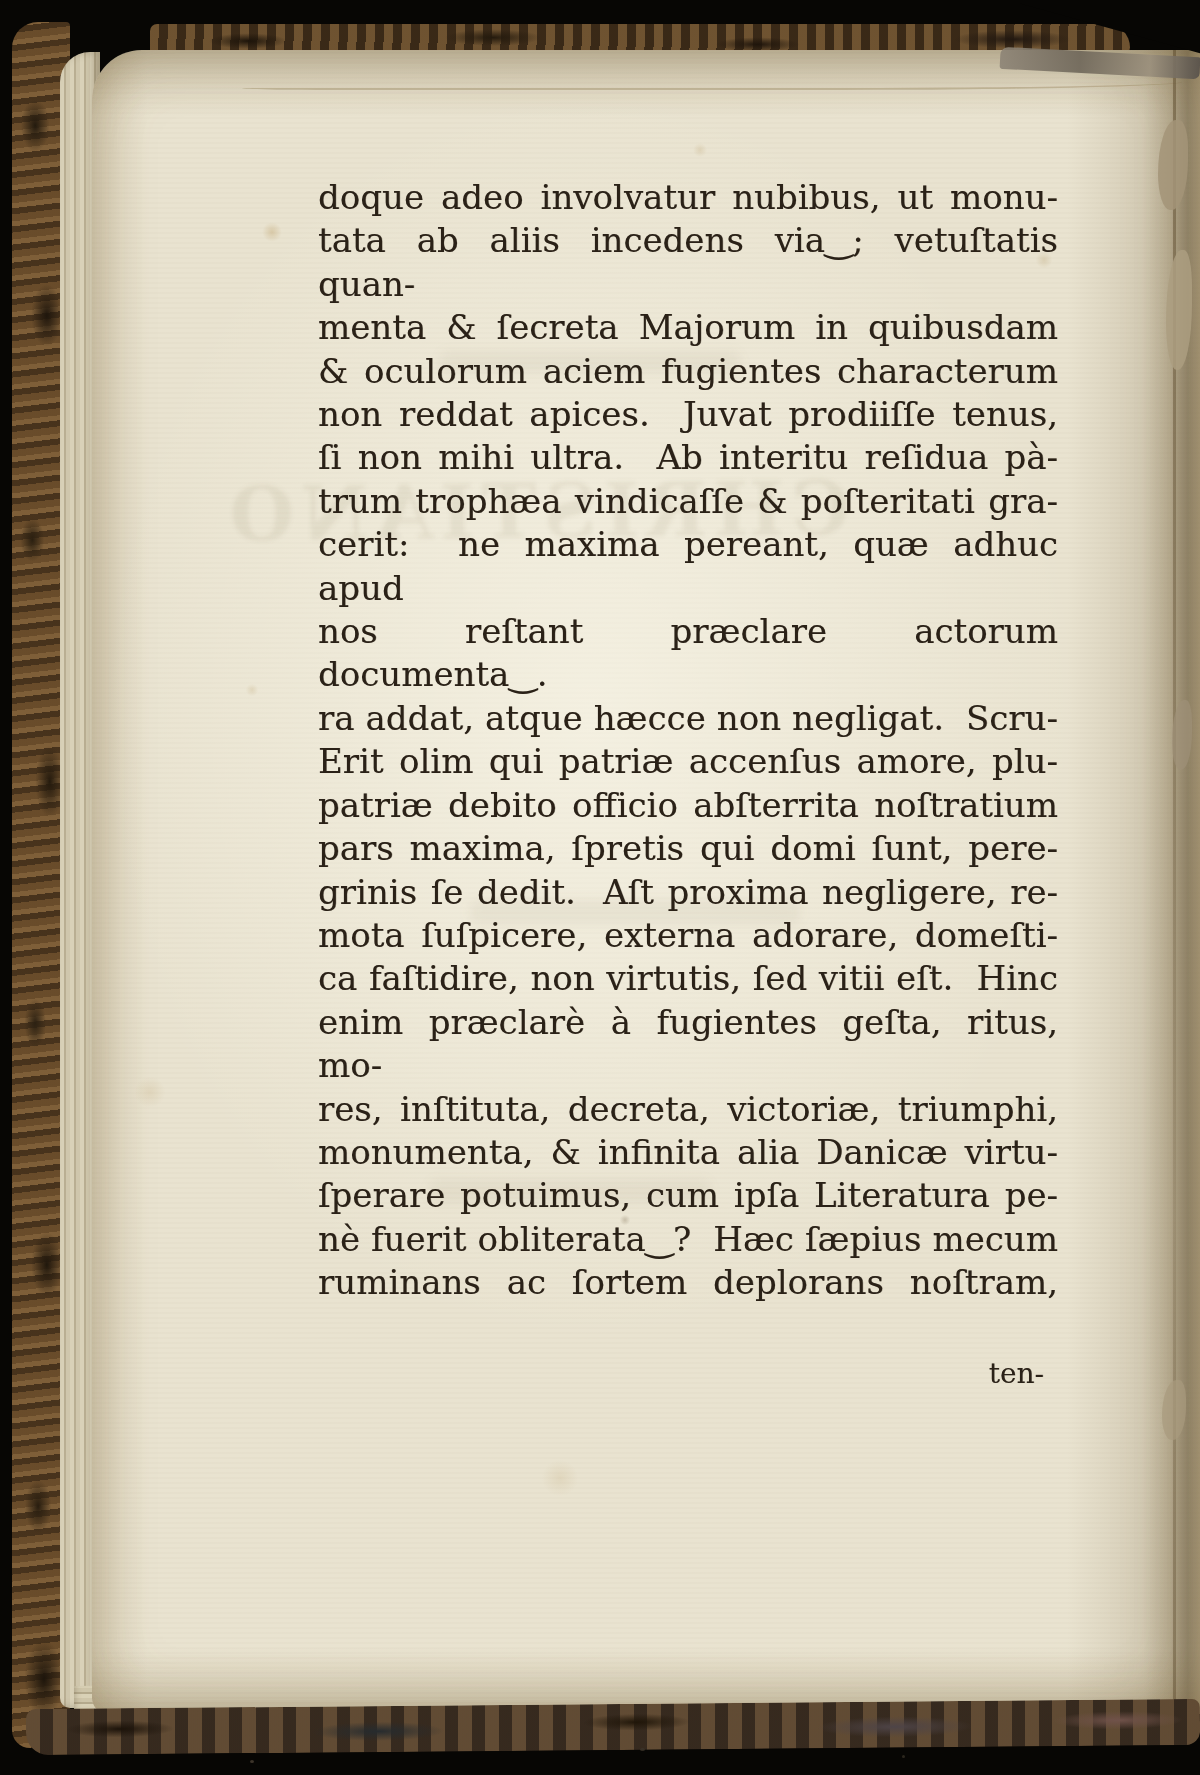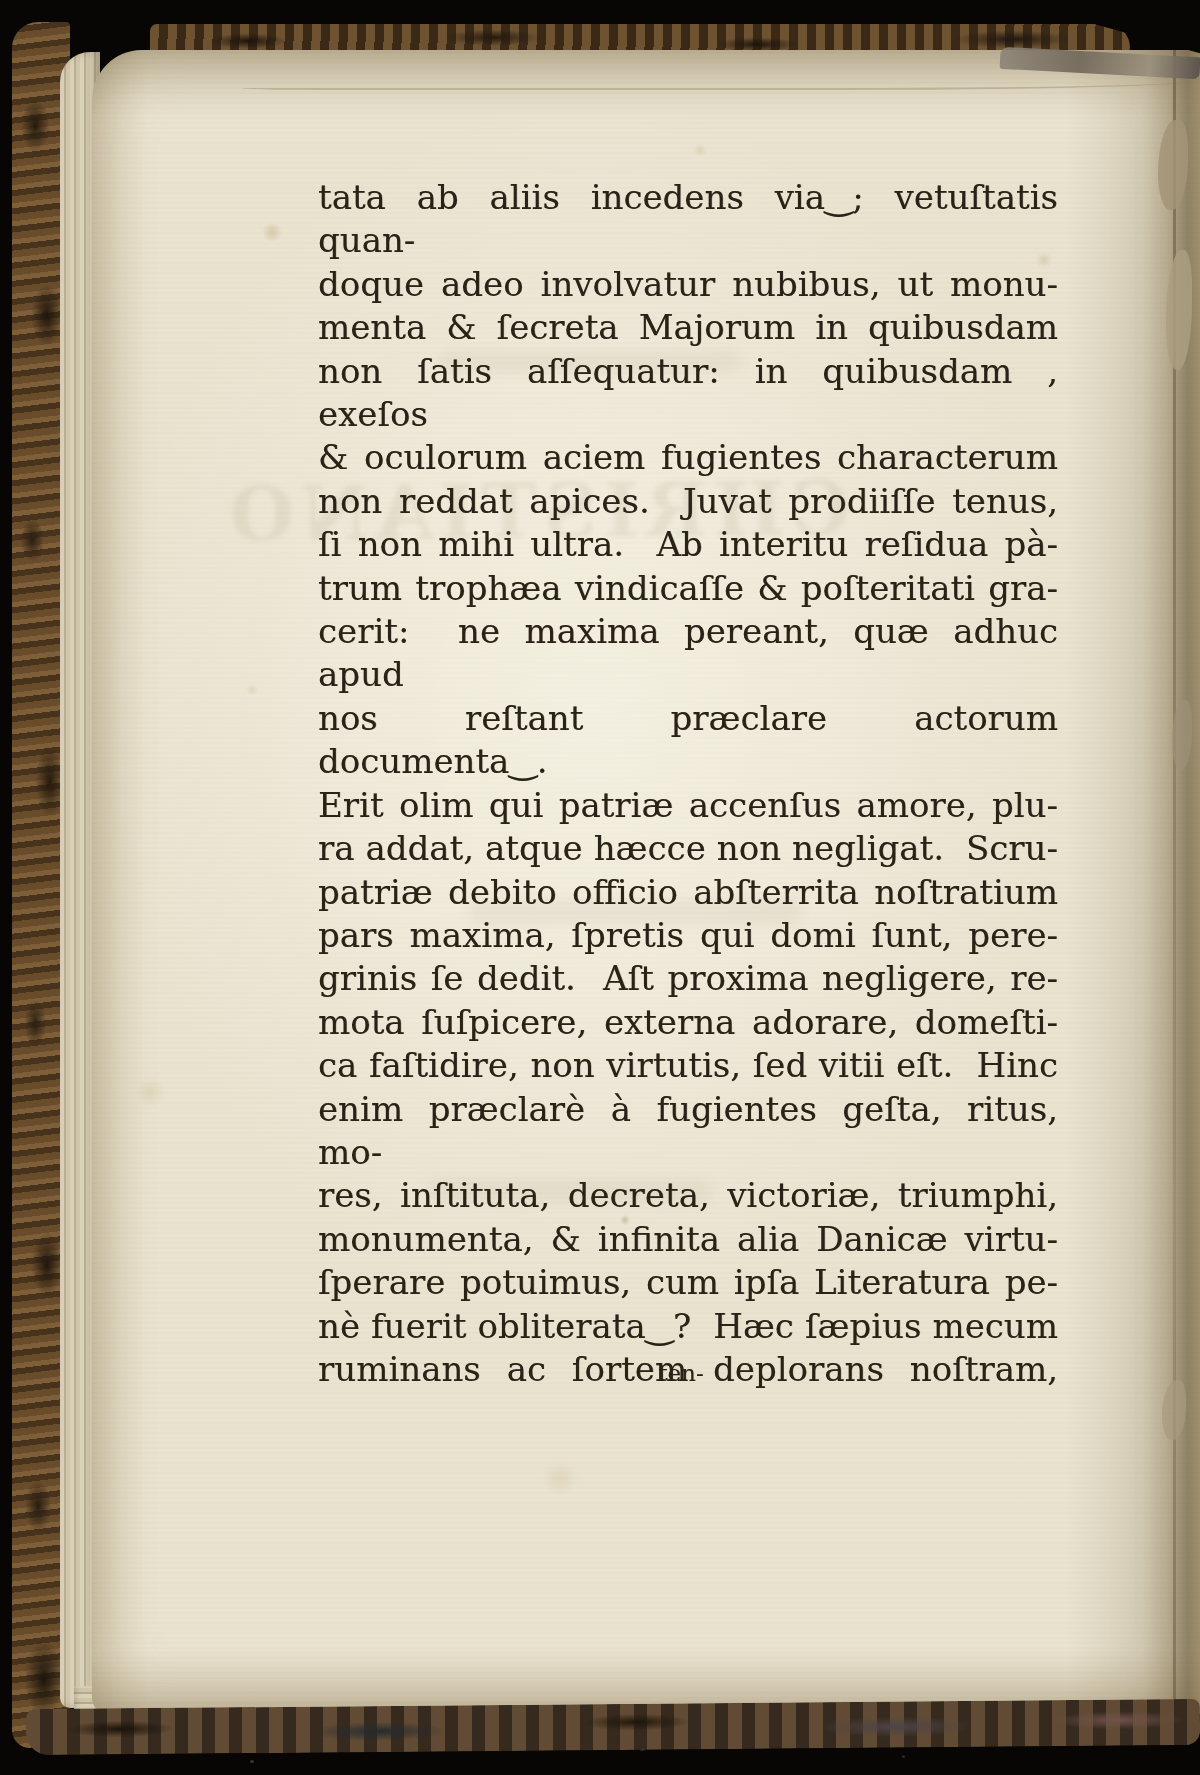--- a/index.html
+++ b/index.html
@@ -142,22 +142,22 @@
     position:absolute;left:318px;top:176px;width:740px;
     font-size:34px;line-height:43.4px;color:#2a2117;
     text-shadow:.4px .4px 0 rgba(43,34,23,.35);
   }
   .line{
     text-align:justify;text-align-last:justify;
     white-space:pre-wrap;
   }
   .catchword{
     position:absolute;left:318px;top:1352px;width:740px;
-    font-size:23px;line-height:43.4px;color:#2a2117;
-    text-align:center;padding-right:14px;box-sizing:border-box;
+    font-size:28px;line-height:43.4px;color:#2a2117;
+    text-align:right;padding-right:14px;box-sizing:border-box;
     text-shadow:.4px .4px 0 rgba(43,34,23,.35);
   }
   
   .dust{position:absolute;border-radius:50%;background:#3c342a;}
   .d1{left:250px;top:1760px;width:4px;height:3px;}
   .d2{left:640px;top:1748px;width:5px;height:3px;opacity:.8;}
   .d3{left:902px;top:1755px;width:3px;height:3px;opacity:.7;}
 </style>
 </head>
 <body>
@@ -179,32 +179,31 @@
   <div class="ghost-layer">
     <div class="ghost-caps">CHRISTIANO</div>
     <div class="ghost-bar gbar1"></div>
     <div class="ghost-bar gbar2"></div>
     <div class="ghost-bar gbar3"></div>
   </div>
 
   <div class="foxing"></div>
 
   <div class="text-block">
+      <div class="line">doque adeo involvatur nubibus, ut monu-</div>
       <div class="line">tata ab aliis incedens via‿; vetuſtatis quan-</div>
-      <div class="line">doque adeo involvatur nubibus, ut monu-</div>
       <div class="line">menta &amp; ſecreta Majorum in quibusdam</div>
-      <div class="line">non ſatis aſſequatur: in quibusdam , exeſos</div>
       <div class="line">&amp; oculorum aciem fugientes characterum</div>
       <div class="line">non reddat apices.  Juvat prodiiſſe tenus,</div>
       <div class="line">ſi non mihi ultra.  Ab interitu reſidua pà-</div>
       <div class="line">trum trophæa vindicaſſe &amp; poſteritati gra-</div>
       <div class="line">cerit:  ne maxima pereant, quæ adhuc apud</div>
       <div class="line">nos reſtant præclare actorum documenta‿.</div>
+      <div class="line">ra addat, atque hæcce non negligat.  Scru-</div>
       <div class="line">Erit olim qui patriæ accenſus amore, plu-</div>
-      <div class="line">ra addat, atque hæcce non negligat.  Scru-</div>
       <div class="line">patriæ debito officio abſterrita noſtratium</div>
       <div class="line">pars maxima, ſpretis qui domi ſunt, pere-</div>
       <div class="line">grinis ſe dedit.  Aſt proxima negligere, re-</div>
       <div class="line">mota ſuſpicere, externa adorare, domeſti-</div>
       <div class="line">ca faſtidire, non virtutis, ſed vitii eſt.  Hinc</div>
       <div class="line">enim præclarè à fugientes geſta, ritus, mo-</div>
       <div class="line">res, inſtituta, decreta, victoriæ, triumphi,</div>
       <div class="line">monumenta, &amp; infinita alia Danicæ virtu-</div>
       <div class="line">ſperare potuimus, cum ipſa Literatura pe-</div>
       <div class="line">nè fuerit obliterata‿?  Hæc ſæpius mecum</div>

